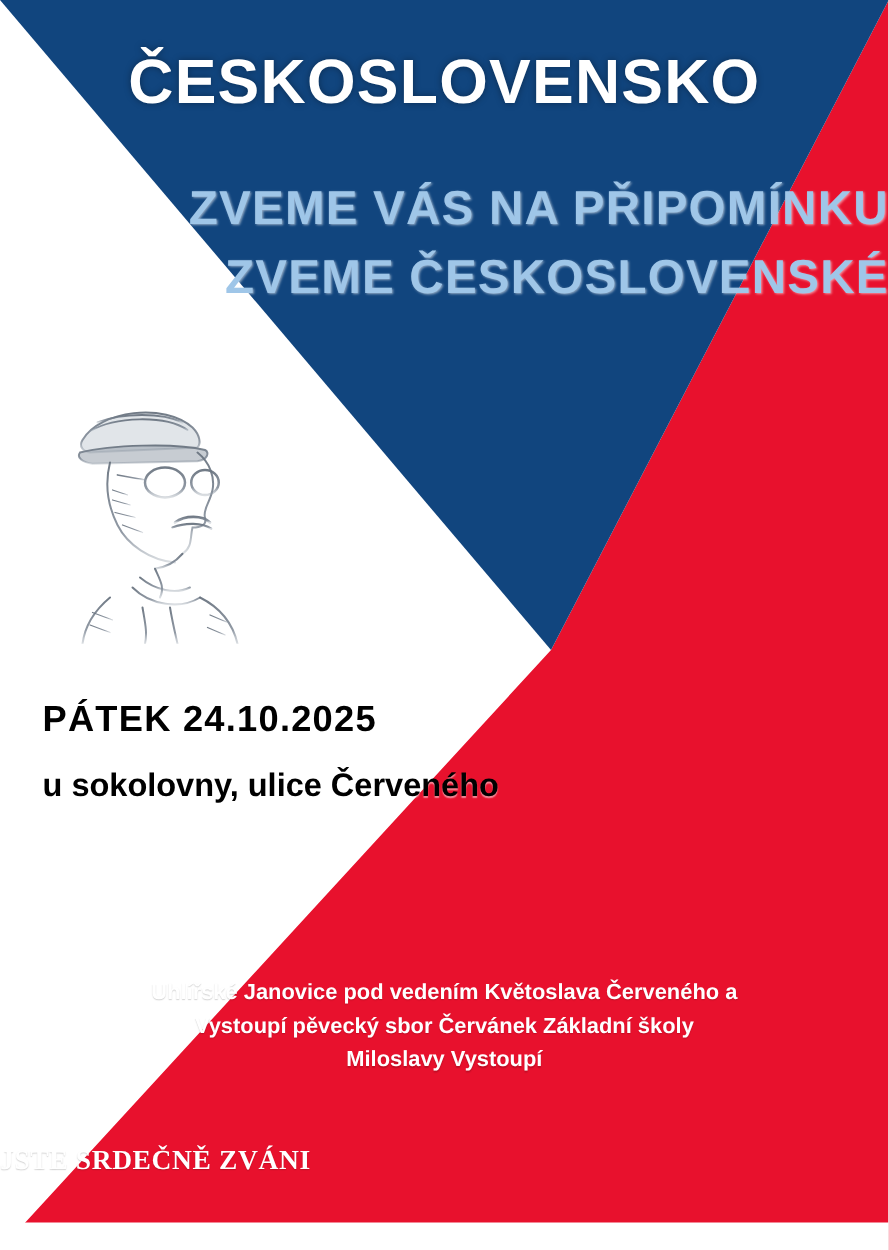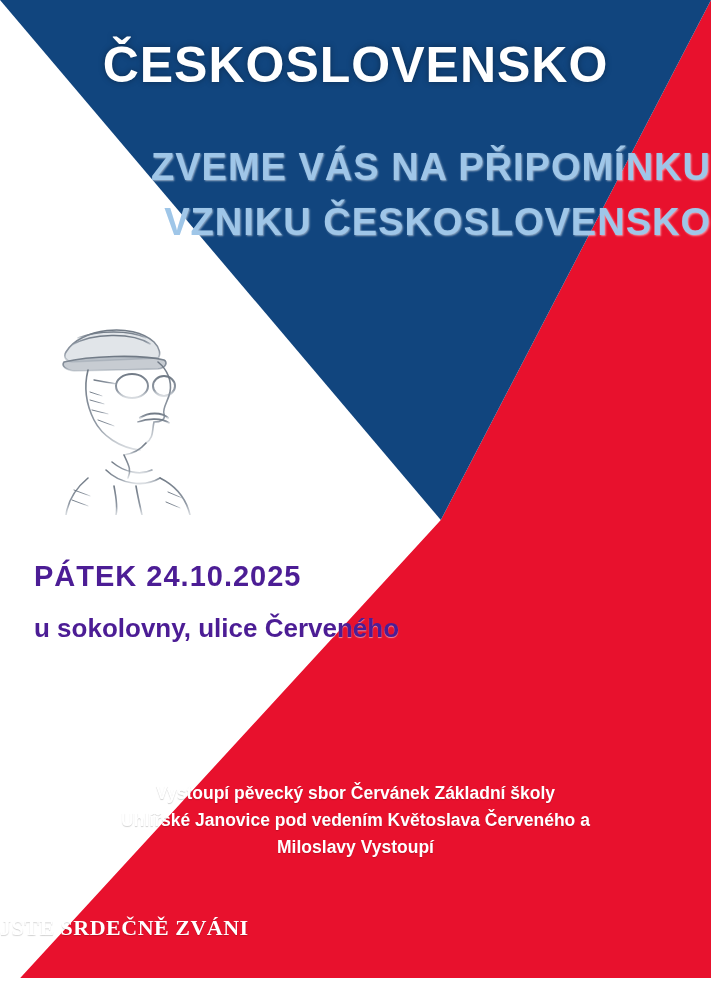--- a/index.html
+++ b/index.html
@@ -88,21 +88,21 @@
     width: 190px;
     height: 215px;
   }
   .portrait svg { display: block; }
 
   
   .details {
     position: absolute;
     left: 34px;
     top: 560px;
-    color: #4c1d95;
+    color: #000000;
     text-shadow: 0 1px 1px rgba(255,255,255,0.5);
   }
   .details .d-date {
     font-size: 29px;
     font-weight: bold;
     letter-spacing: 1px;
     margin-bottom: 20px;
   }
   .details .d-time {
     font-size: 27px;
@@ -153,21 +153,21 @@
 
   <div class="bg-white"></div>
   <div class="bg-red"></div>
   <div class="bg-blue"></div>
   <div class="bg-bottom-strip"></div>
 
   <div class="title">ČESKOSLOVENSKO</div>
 
   <div class="subtitle">
     <span class="l1">ZVEME VÁS NA PŘIPOMÍNKU</span>
-    <span class="l2">VZNIKU ČESKOSLOVENSKO</span>
+    <span class="l2">ZVEME ČESKOSLOVENSKÉ</span>
   </div>
 
   <div class="portrait">
     <svg width="190" height="215" viewBox="0 0 190 215" xmlns="http://www.w3.org/2000/svg">
       <defs>
         <linearGradient id="inkfade" x1="0" y1="0" x2="0" y2="1">
           <stop offset="0%" stop-color="#6a7480" stop-opacity="0.95"></stop>
           <stop offset="70%" stop-color="#7d8794" stop-opacity="0.85"></stop>
           <stop offset="100%" stop-color="#98a2ad" stop-opacity="0.35"></stop>
         </linearGradient>
@@ -212,20 +212,20 @@
       </g>
     </svg>
   </div>
 
   <div class="details">
     <div class="d-date">PÁTEK 24.10.2025</div>
     <div class="d-place">u sokolovny, ulice Červeného</div>
   </div>
 
   <div class="performers">
+    <span>Uhlířské Janovice pod vedením Květoslava Červeného a</span>
     <span>Vystoupí pěvecký sbor Červánek Základní školy</span>
-    <span>Uhlířské Janovice pod vedením Květoslava Červeného a</span>
     <span>Miloslavy Vystoupí</span>
   </div>
 
   <div class="invite">JSTE SRDEČNĚ ZVÁNI</div>
 
 </div>
 
 </body></html>

